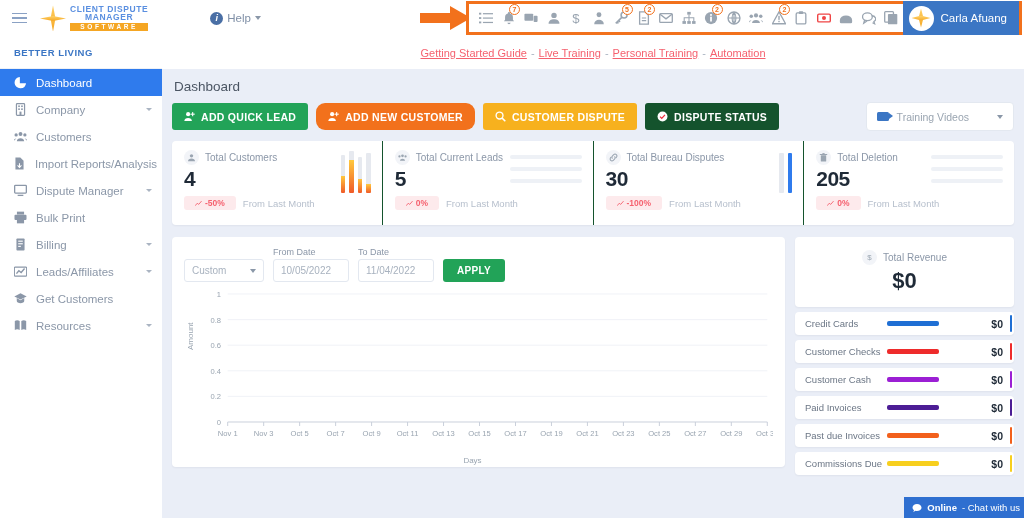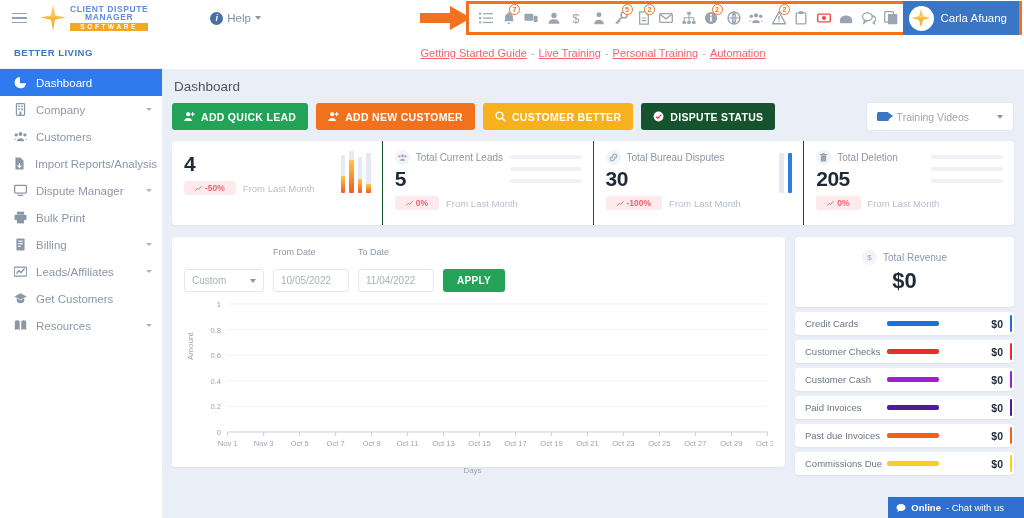--- a/index.html
+++ b/index.html
@@ -12,21 +12,21 @@
   .app { position: relative; width: 1024px; height: 518px; }
 
   
   .topbar {
     position: absolute; top: 0; left: 0; width: 1024px; height: 36px;
     background: #ffffff; display: flex; align-items: center;
   }
   .hamburger { width: 38px; display: flex; flex-direction: column; gap: 3px;
     align-items: center; justify-content: center; cursor: pointer; }
   .hamburger i { display: block; width: 15px; height: 1.6px; background: #8aa1c4; }
-  .logo-wrap { display: flex; align-items: flex-start; gap: 4px; margin-left: 2px; }
+  .logo-wrap { display: flex; align-items: flex-end; gap: 4px; margin-left: 2px; }
   .logo-star { position: relative; width: 26px; height: 26px; }
   .logo-star:before, .logo-star:after {
     content: ""; position: absolute; left: 50%; top: 50%;
     background: linear-gradient(180deg,#ffd166,#f5a623);
   }
   .logo-star:before { width: 5px; height: 26px; margin: -13px 0 0 -2.5px;
     clip-path: polygon(50% 0, 100% 50%, 50% 100%, 0 50%); }
   .logo-star:after { width: 26px; height: 5px; margin: -2.5px 0 0 -13px;
     clip-path: polygon(0 50%, 50% 0, 100% 50%, 50% 100%); }
   .logo-text { line-height: 1.02; }
@@ -162,21 +162,21 @@
     margin-bottom: 8px; }
 
   
   .lower { display: flex; gap: 10px; margin-top: 12px; }
   .panel-title { font-size: 13px; color: #4b5563; margin-bottom: 7px; }
   .card { background: #fff; border-radius: 4px; box-shadow: 0 1px 2px rgba(16,24,40,.05); }
 
   .growth { flex: 1; }
   .growth .card { height: 230px; padding: 10px 12px; }
   .filters { display: flex; align-items: flex-end; gap: 9px; }
-  .fgroup { display: flex; flex-direction: column; gap: 12px; }
+  .fgroup { display: flex; flex-direction: column; gap: 2px; }
   .flabel { font-size: 9px; color: #8b97a8; }
   .fctl {
     height: 23px; border: 1px solid #e3e8f0; border-radius: 3px; background: #fff;
     display: flex; align-items: center; padding: 0 7px; font-size: 10px;
     color: #a8b2bf; min-width: 76px; cursor: pointer;
   }
   .fctl.sel { width: 80px; justify-content: space-between; }
   .applybtn { height: 23px; background: #22a358; color: #fff; border: none;
     border-radius: 3px; font-size: 10px; font-weight: 700; padding: 0 14px;
     cursor: pointer; font-family: "Liberation Sans", sans-serif; letter-spacing: .3px; }
@@ -202,21 +202,21 @@
   .rev-name { font-size: 9.5px; color: #6b7685; width: 82px; }
   .rev-bar { height: 4.5px; width: 52px; border-radius: 2px; }
   .rev-val { margin-left: auto; font-size: 10.5px; font-weight: 700;
     color: #1f2a37; padding-right: 11px; }
   .rev-edge { position: absolute; right: 2px; top: 3px; bottom: 3px; width: 2.5px;
     border-radius: 2px; }
 
   
   .chat {
     position: absolute; right: 0; bottom: 0; height: 21px; background: #2f6fd0;
-    display: flex; align-items: center; gap: 5px; padding: 0 20px 0 8px;
+    display: flex; align-items: center; gap: 5px; padding: 0 4px 0 8px;
     color: #fff; font-size: 9.5px; cursor: pointer;
   }
   .chat svg { width: 10px; height: 10px; fill: #fff; }
   .chat b { font-weight: 700; }
 </style>
 </head>
 <body>
 
 <div class="app">
 
@@ -511,52 +511,61 @@
       <div class="btnrow">
         <button class="abtn" style="background: rgb(34, 163, 88);">
           <svg viewBox="0 0 16 16">
               <circle cx="6" cy="4.6" r="3"></circle>
               <path d="M0.5 14.6c0-3 2.4-4.6 5.5-4.6s5.5 1.6 5.5 4.6z"></path>
               <rect x="11.8" y="1.6" width="1.6" height="6"></rect>
               <rect x="9.6" y="3.8" width="6" height="1.6"></rect>
             </svg>
           <span>ADD QUICK LEAD</span>
         </button>
-        <button class="abtn" style="background: rgb(242, 113, 28);">
+        <button class="abtn" style="background: rgb(242, 113, 28); border-radius: 9px;">
           <svg viewBox="0 0 16 16">
               <circle cx="6" cy="4.6" r="3"></circle>
               <path d="M0.5 14.6c0-3 2.4-4.6 5.5-4.6s5.5 1.6 5.5 4.6z"></path>
               <rect x="11.8" y="1.6" width="1.6" height="6"></rect>
               <rect x="9.6" y="3.8" width="6" height="1.6"></rect>
             </svg>
           <span>ADD NEW CUSTOMER</span>
         </button>
         <button class="abtn" style="background: rgb(247, 177, 30);">
           <svg viewBox="0 0 16 16">
               <circle cx="6.6" cy="6.6" r="5" fill="none" stroke="#fff" stroke-width="2"></circle>
               <path d="M10.4 10.4 L15 15" stroke="#fff" stroke-width="2.2"></path>
             </svg>
-          <span>CUSTOMER BETTER</span>
+          <span>CUSTOMER DISPUTE</span>
         </button>
         <button class="abtn" style="background: #14532d;">
           <svg viewBox="0 0 16 16">
               <circle cx="8" cy="8" r="7.2"></circle>
               <path d="M4.4 8.2 L6.9 10.7 L11.6 5.6" fill="none" stroke="#ee2b3b" stroke-width="1.8"></path>
             </svg>
           <span>DISPUTE STATUS</span>
         </button>
         <div class="tv-select">
           <span class="tv-cam"></span>
           <span>Training Videos</span>
           <span class="caret" style="margin-left:20px"></span>
         </div>
       </div>
 
       <div class="stats" id="stats-row">
           <div class="stat">
+            <div class="stat-head">
+              <span class="stat-ic">
+                <svg viewBox="0 0 16 16">
+                  <circle cx="8" cy="5" r="3"></circle>
+                  <path d="M1.8 14.5c0-3.3 2.8-4.9 6.2-4.9s6.2 1.6 6.2 4.9z"></path>
+                </svg>
+              </span>
+              <span class="stat-lbl">Total Customers</span>
+            </div>
             <div class="stat-val">4</div>
             <div class="stat-foot">
               <span class="pct">
                 <svg viewBox="0 0 16 16">
                   <path d="M0.5 13 L5 7.5 L8.5 10 L15 2.5" fill="none" stroke="#f5616f" stroke-width="2"></path>
                 </svg>
                 <span>-50%</span>
               </span>
               <span class="fromtxt">From Last Month</span>
             </div>

